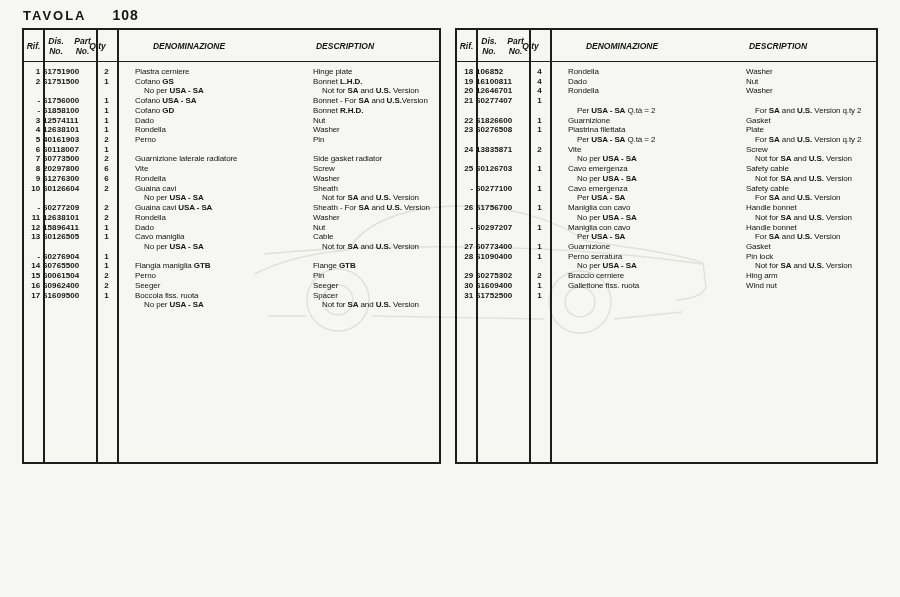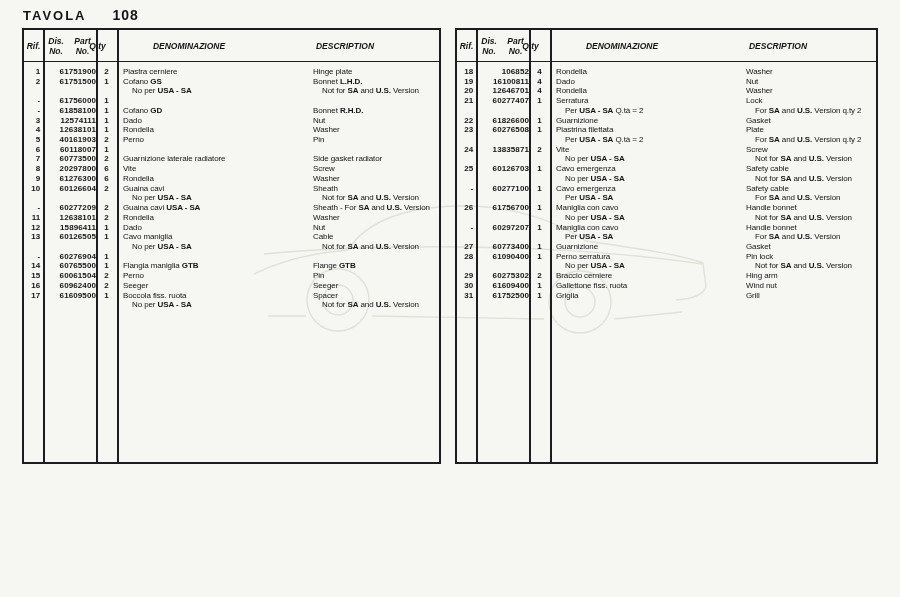--- a/index.html
+++ b/index.html
@@ -35,23 +35,23 @@
   .h-ref{left:0;width:19px;}
   .h-part{left:19px;width:53px;flex-direction:row;line-height:10px;}
   .h-qty{left:63px;width:21px;text-align:right;}
   .h-main{left:93px;right:0;position:absolute;height:100%;}
   .h-name{position:absolute;left:0;width:144px;top:50%;transform:translateY(-50%);text-align:center;}
   .h-desc{position:absolute;left:158px;width:140px;top:50%;transform:translateY(-50%);text-align:center;}
   
   .tbody{position:absolute;left:0;right:0;top:32px;padding-top:5px;font-size:8px;letter-spacing:-0.1px;}
   .line{display:flex;height:9.72px;line-height:9.8px;white-space:nowrap;}
   .c-ref{width:19px;text-align:right;padding-right:3px;box-sizing:border-box;font-weight:700;}
-  .c-part{width:53px;text-align:right;font-weight:700;letter-spacing:0.1px;}
+  .c-part{width:53px;text-align:left;font-weight:700;letter-spacing:0.1px;}
   .c-qty{width:21px;text-align:center;font-weight:700;}
-  .c-main{flex:1;position:relative;padding-left:6px;}
+  .c-main{flex:1;position:relative;padding-left:18px;}
   .c-main .desc{position:absolute;left:196px;top:0;}
   .subline .den,.subline .desc{padding-left:9px;}
   b{font-weight:700;}
 </style>
 </head>
 <body>
 
 <div class="page">
 
   <div class="page-title">
@@ -100,20 +100,21 @@
         <div class="line subline">
           <span class="c-ref"></span>
           <span class="c-part"></span>
           <span class="c-qty"></span>
           <span class="c-main"><span class="den">No per <b>USA - SA</b></span><span class="desc">Not for <b>SA</b> and <b>U.S.</b> Version</span></span>
         </div>
         <div class="line">
           <span class="c-ref">-</span>
           <span class="c-part">61756000</span>
           <span class="c-qty">1</span>
+          <span class="c-main"><span class="den">Cofano <b>USA - SA</b></span><span class="desc">Bonnet - For <b>SA</b> and <b>U.S.</b>Version</span></span>
         </div>
         <div class="line">
           <span class="c-ref">-</span>
           <span class="c-part">61858100</span>
           <span class="c-qty">1</span>
           <span class="c-main"><span class="den">Cofano <b>GD</b></span><span class="desc">Bonnet <b>R.H.D.</b></span></span>
         </div>
         <div class="line">
           <span class="c-ref">3</span>
           <span class="c-part">12574111</span>
@@ -267,21 +268,20 @@
         <div class="line">
           <span class="c-ref">20</span>
           <span class="c-part">12646701</span>
           <span class="c-qty">4</span>
           <span class="c-main"><span class="den">Rondella</span><span class="desc">Washer</span></span>
         </div>
         <div class="line">
           <span class="c-ref">21</span>
           <span class="c-part">60277407</span>
           <span class="c-qty">1</span>
-          <span class="c-main"><span class="den">Serratura</span><span class="desc">Lock</span></span>
         </div>
         <div class="line subline">
           <span class="c-ref"></span>
           <span class="c-part"></span>
           <span class="c-qty"></span>
           <span class="c-main"><span class="den">Per <b>USA - SA</b> Q.tà = 2</span><span class="desc">For <b>SA</b> and <b>U.S.</b> Version q.ty 2</span></span>
         </div>
         <div class="line">
           <span class="c-ref">22</span>
           <span class="c-part">61826600</span>
@@ -387,18 +387,17 @@
         <div class="line">
           <span class="c-ref">30</span>
           <span class="c-part">61609400</span>
           <span class="c-qty">1</span>
           <span class="c-main"><span class="den">Gallettone fiss. ruota</span><span class="desc">Wind nut</span></span>
         </div>
         <div class="line">
           <span class="c-ref">31</span>
           <span class="c-part">61752500</span>
           <span class="c-qty">1</span>
-          <span class="c-main"><span class="den">Griglia</span><span class="desc">Grill</span></span>
         </div>
       </div>
   </div>
 
 </div>
 
 </body></html>

